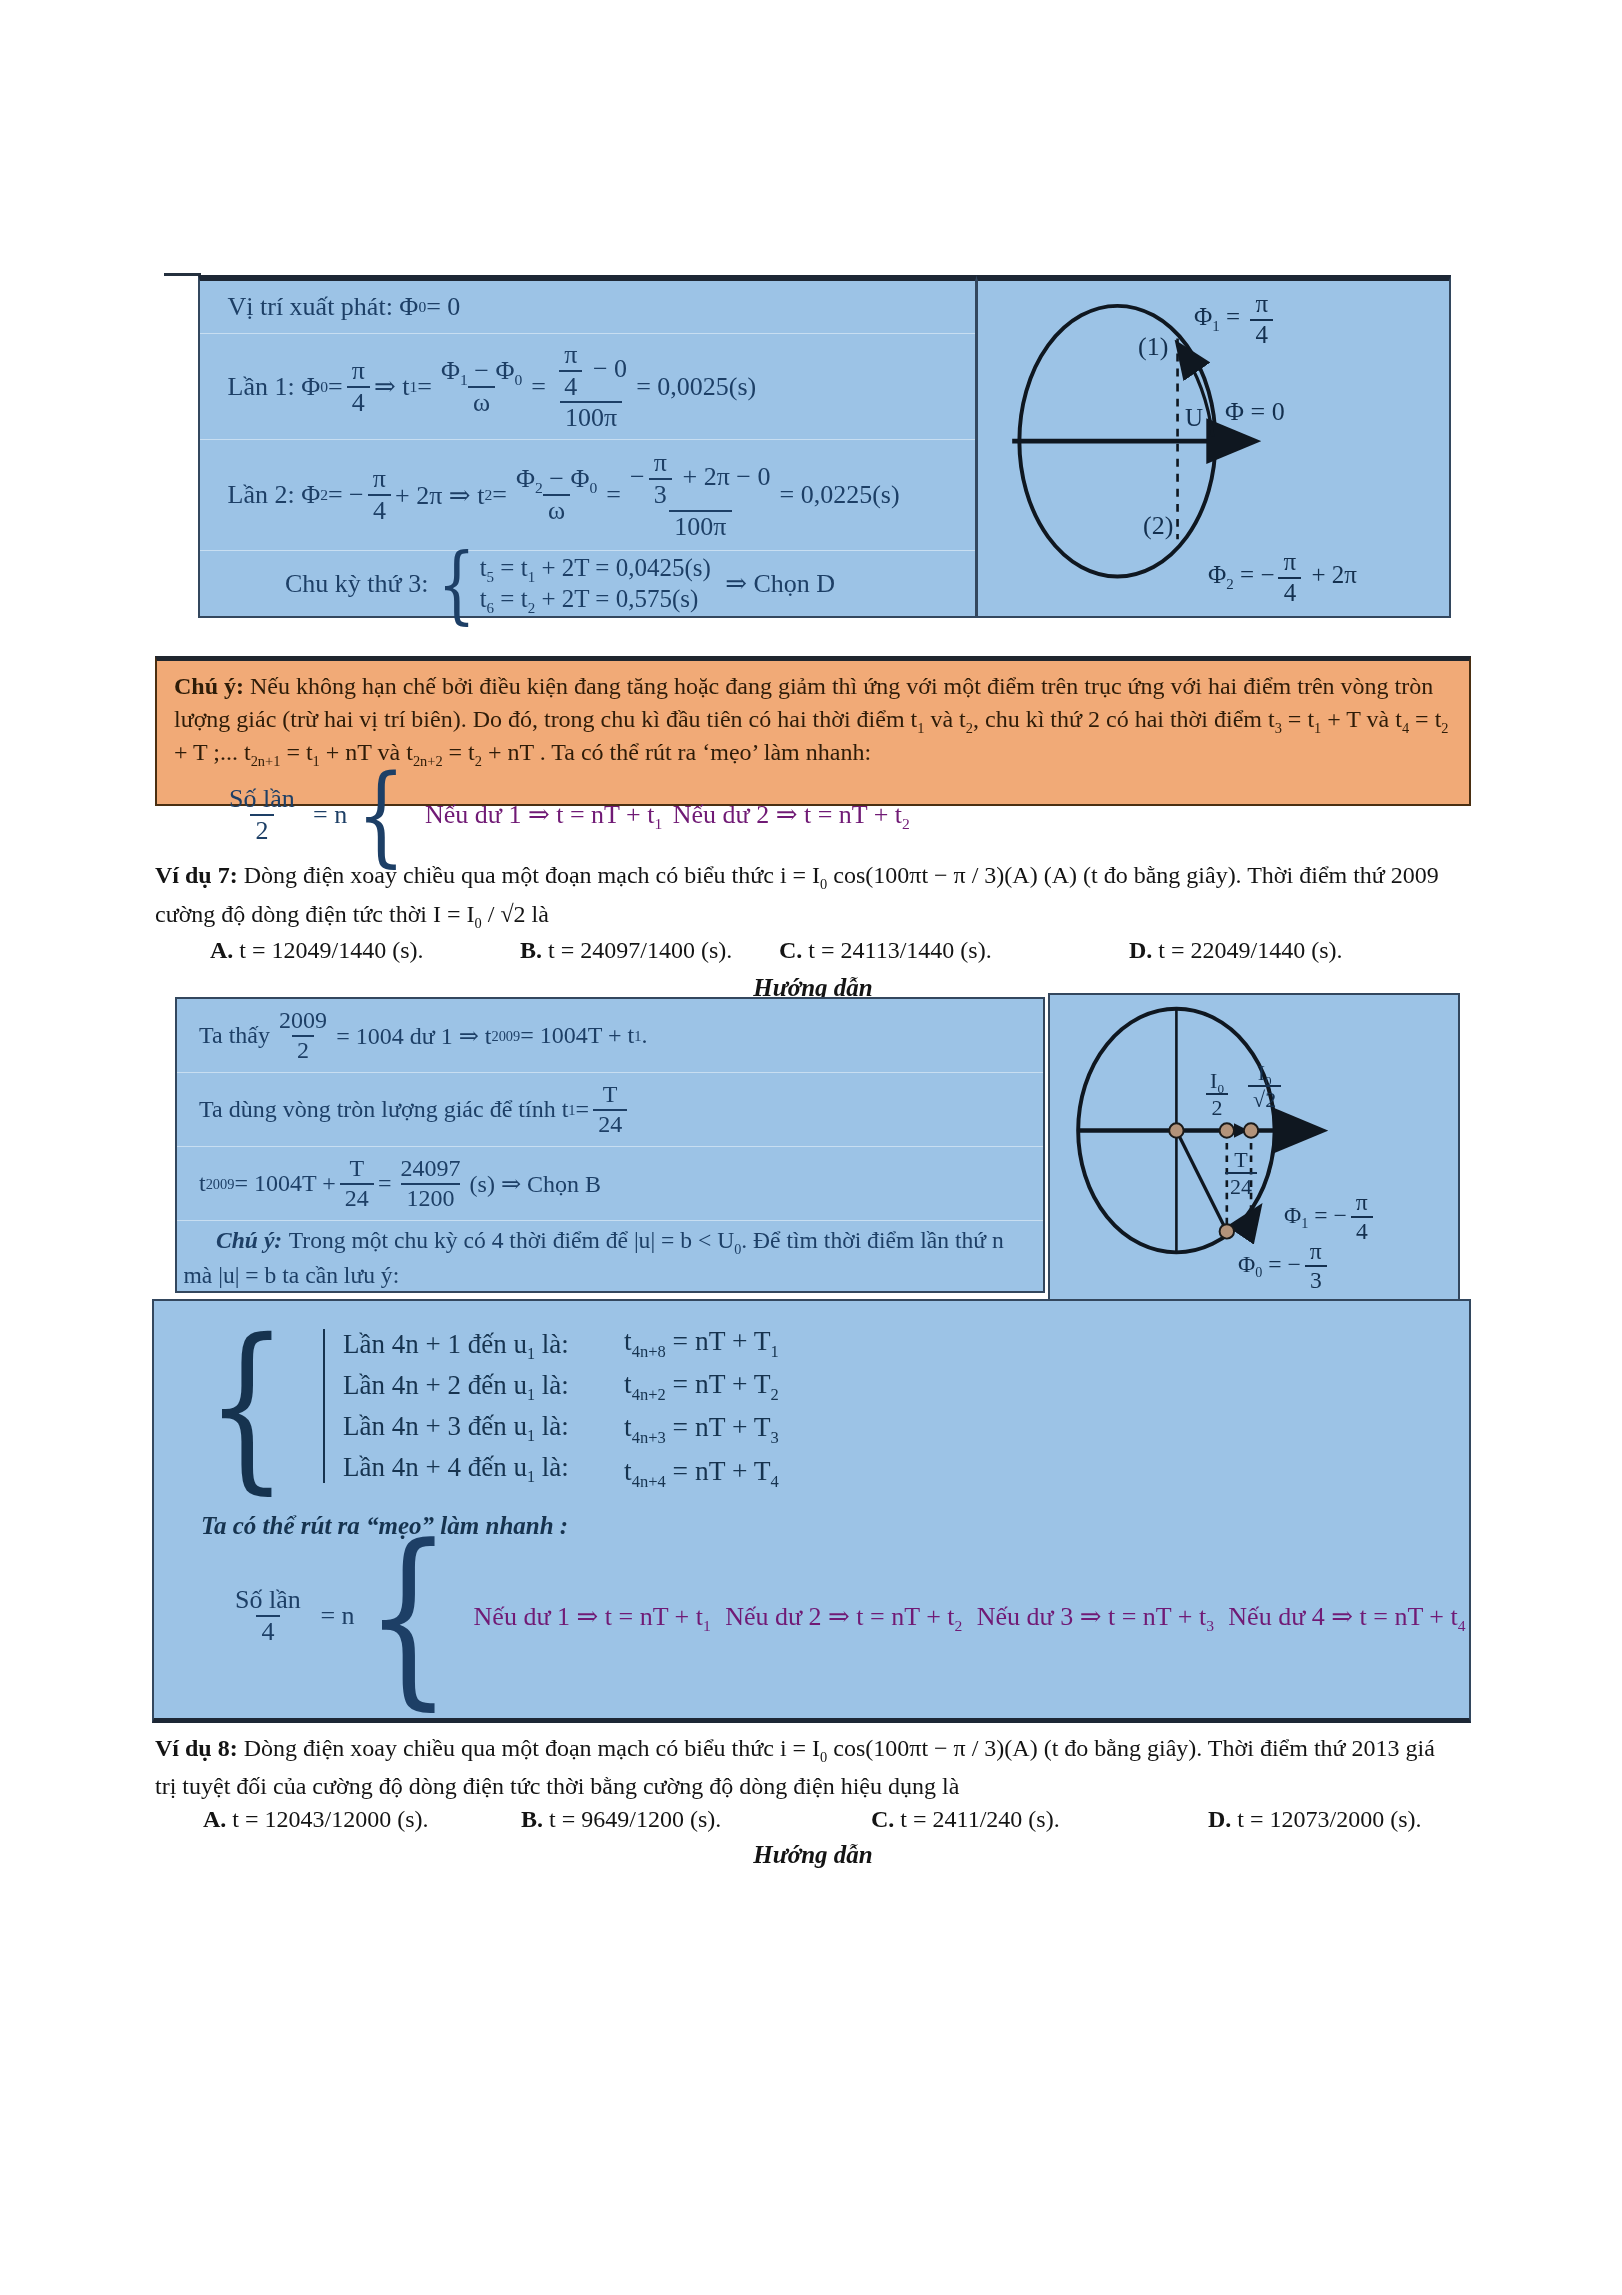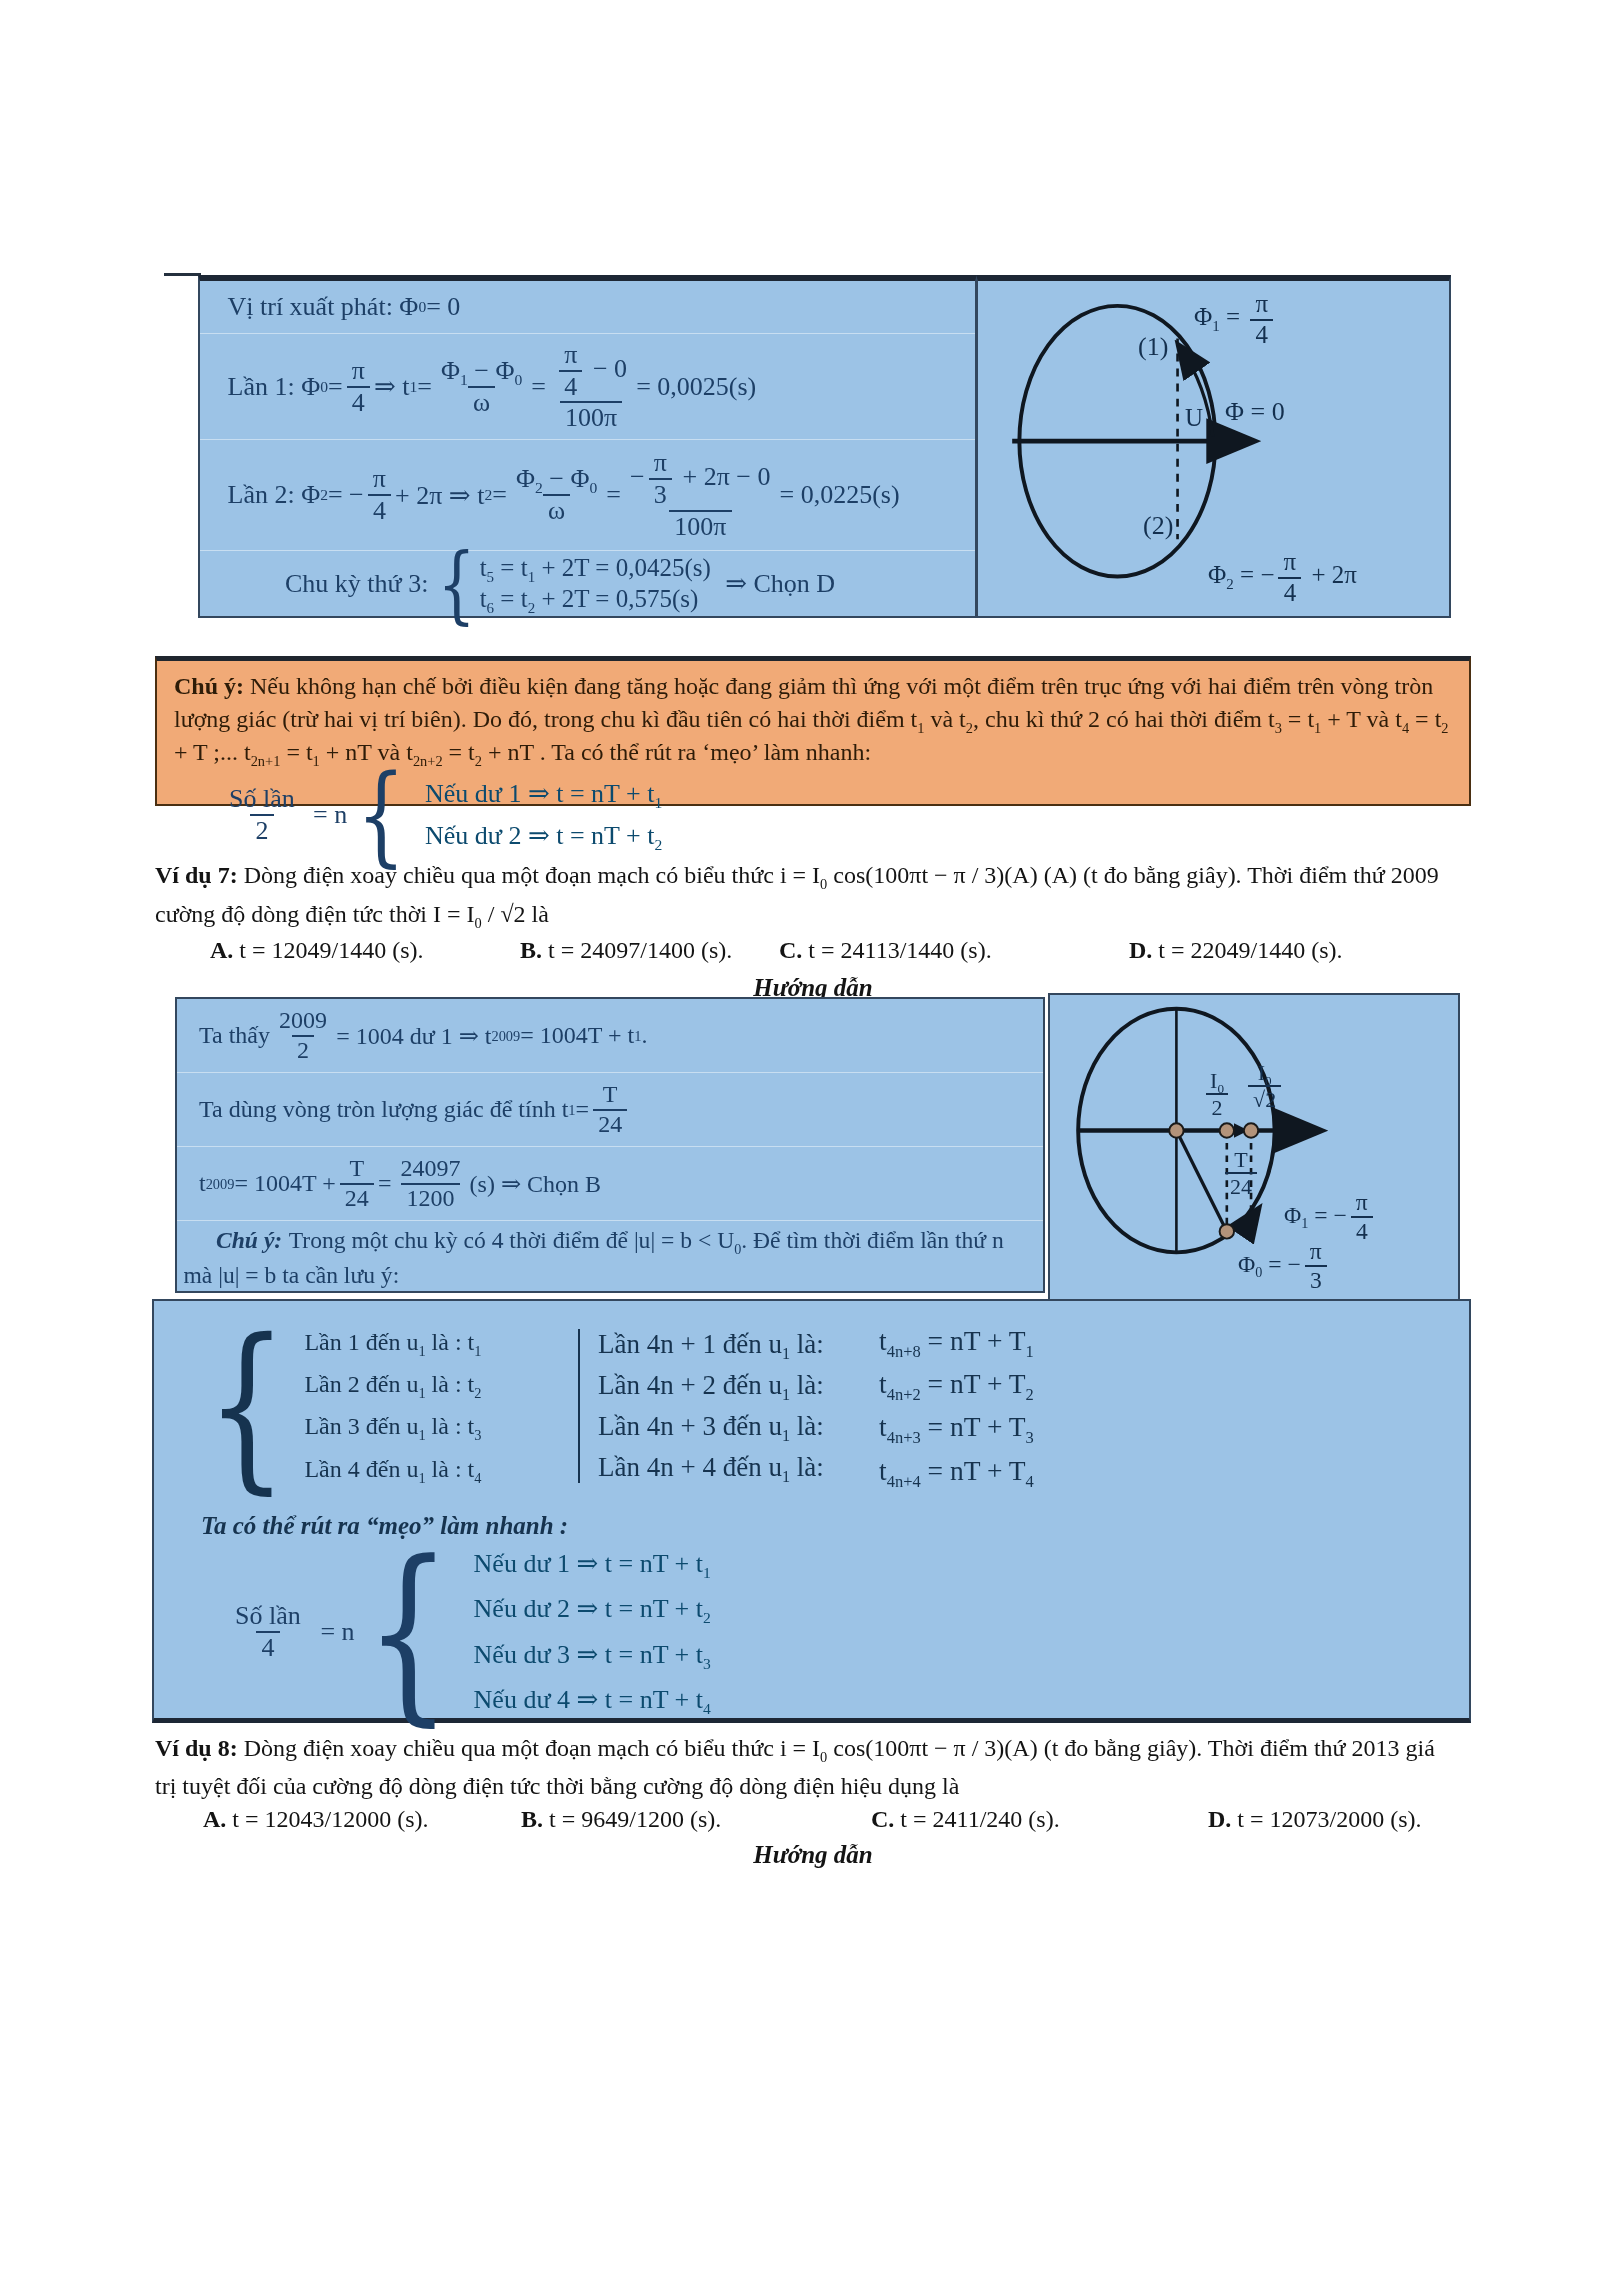--- a/index.html
+++ b/index.html
@@ -17,21 +17,21 @@
   .fden{border-top:2px solid currentColor;}
   sub{font-size:60%;line-height:0;}
   .brace{display:inline-block;font-family:"DejaVu Serif",serif;font-weight:400;line-height:1;
          transform:scaleY(1.4);transform-origin:center;color:inherit;}
   .row-sep{border-bottom:1.3px solid rgba(255,255,255,.45);}
   .s1row{display:flex;align-items:center;padding-left:27.5px;font-size:26px;}
   .dlabel{position:absolute;color:#14304f;white-space:nowrap;}
   .opt{position:absolute;font-size:24px;white-space:nowrap;}
   .opt b{font-weight:700;}
   .hd{font-weight:700;font-style:italic;font-size:25px;text-align:center;}
-  .caselist{display:flex;flex-direction:column;justify-content:space-between;color:#0c4a6e;}
+  .caselist{display:flex;flex-direction:row;justify-content:space-between;color:#701a75;}
   .tcol{display:flex;flex-direction:column;justify-content:space-between;}
 </style>
 </head>
 <body>
 
 <div class="page">
 
   <div class="abs" style="left:164px;top:273px;width:37px;height:2.6px;background:#24303e;"></div>
 
   <div class="panel thick-top" style="left:198px;top:275px;width:779px;height:343px;display:flex;flex-direction:column;">
@@ -196,26 +196,20 @@
     <span class="dlabel" style="left:188px;top:243px;font-size:23.6px;">Φ<sub>0</sub> = −<span class="frac">
           <span class="fnum">π</span>
           <span class="fden">3</span>
         </span></span>
   </div>
 
   <div class="panel thick-bottom" style="left:152px;top:1299px;width:1319px;height:424px;">
 
     <div class="abs" style="left:52px;top:19.6px;height:170px;display:flex;align-items:center;">
       <span class="brace" style="font-size:128px;margin-right:17px;color:#16334f;">{</span>
-      <div class="tcol navy" style="height:154px;width:255px;font-size:24px;">
-        <span>Lần 1 đến u<sub>1</sub> là : t<sub>1</sub></span>
-        <span>Lần 2 đến u<sub>1</sub> là : t<sub>2</sub></span>
-        <span>Lần 3 đến u<sub>1</sub> là : t<sub>3</sub></span>
-        <span>Lần 4 đến u<sub>1</sub> là : t<sub>4</sub></span>
-      </div>
       <div style="width:2px;height:154px;background:#16334f;margin:0 18.3px;"></div>
       <div class="tcol navy" style="height:154px;width:281px;font-size:27px;">
         <span>Lần 4n + 1 đến u<sub>1</sub> là:</span>
         <span>Lần 4n + 2 đến u<sub>1</sub> là:</span>
         <span>Lần 4n + 3 đến u<sub>1</sub> là:</span>
         <span>Lần 4n + 4 đến u<sub>1</sub> là:</span>
       </div>
       <div class="tcol navy" style="height:162px;width:275px;font-size:27.5px;">
         <span>t<sub>4n+8</sub> = nT + T<sub>1</sub></span>
         <span>t<sub>4n+2</sub> = nT + T<sub>2</sub></span>

